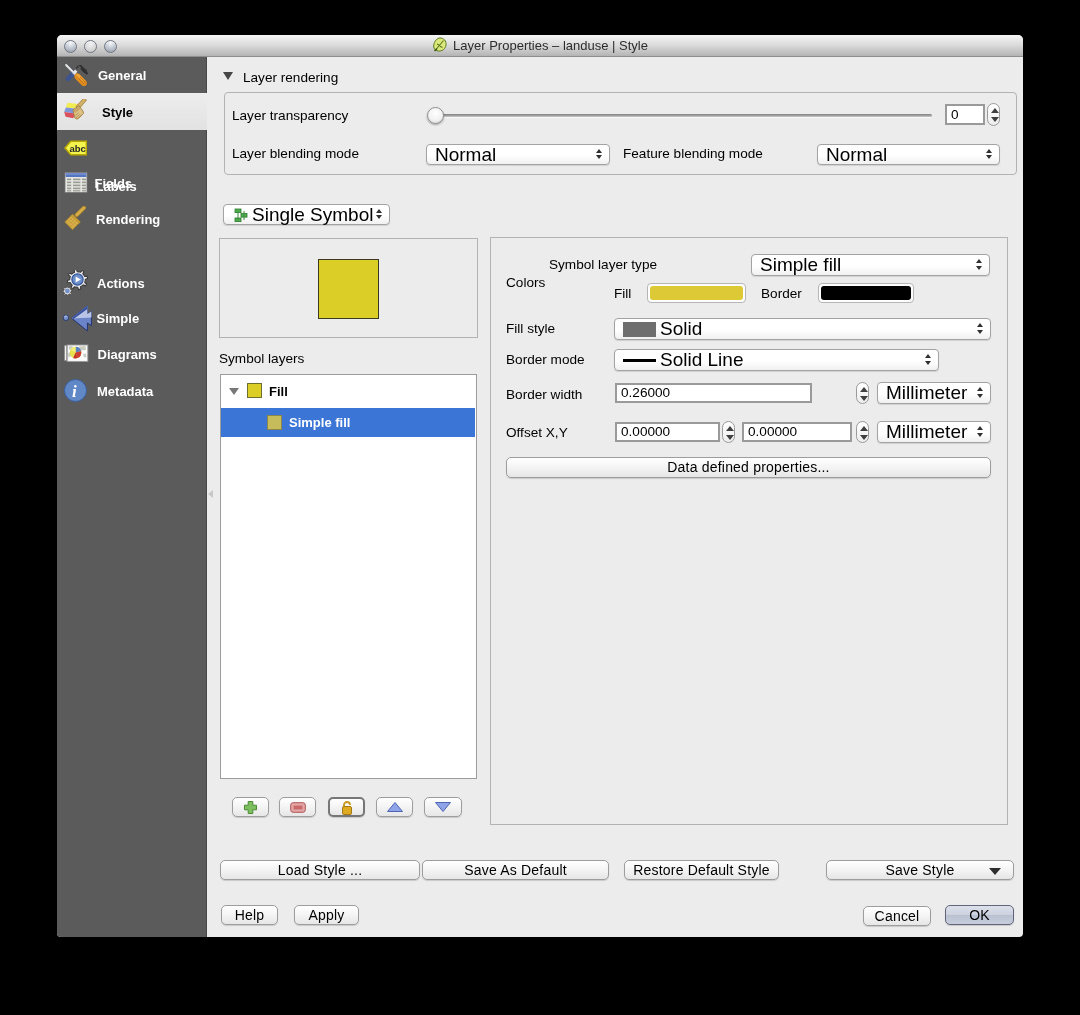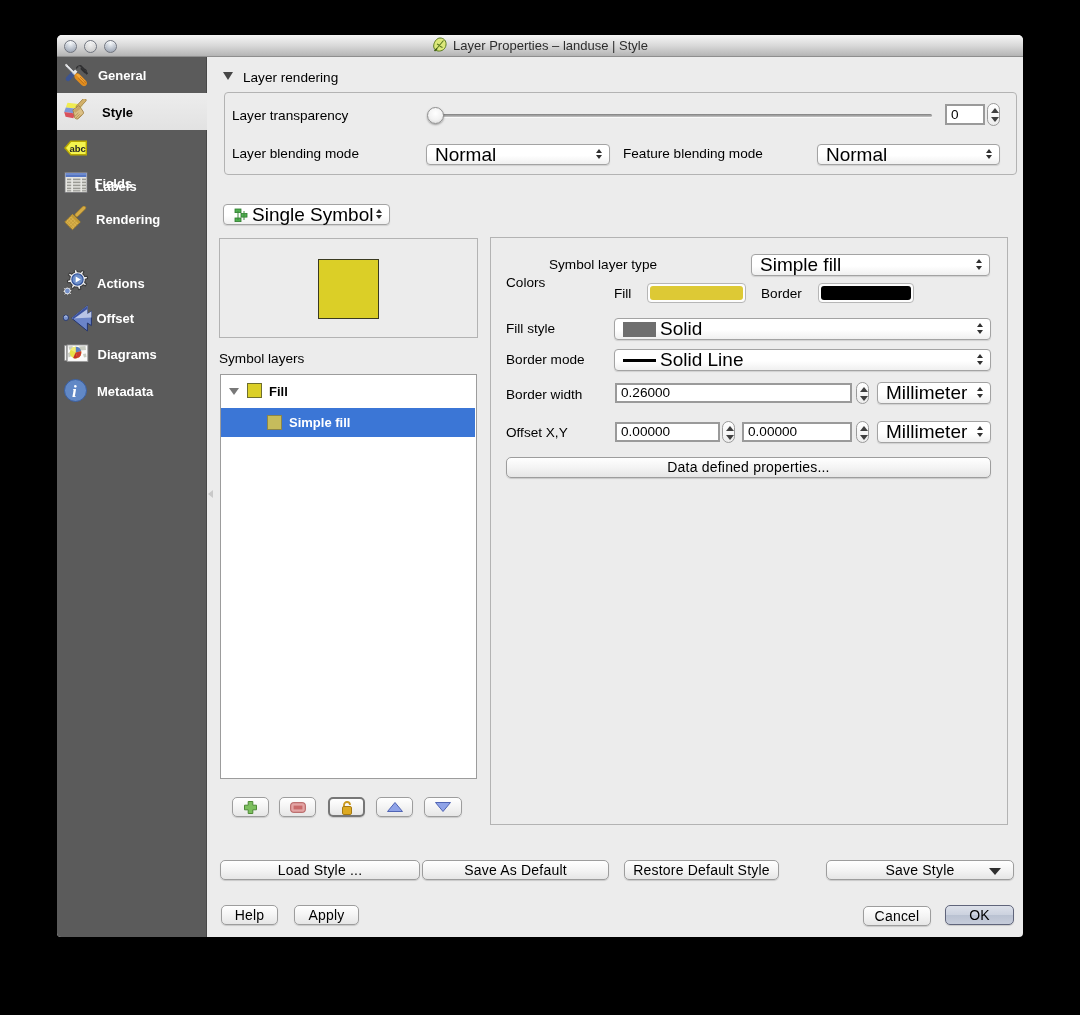--- a/index.html
+++ b/index.html
@@ -159,21 +159,21 @@
   </div>
 
   <div class="srow" style="top:264px; height:38px;">
     <div class="ic" style="width:30px; height:30px;"><svg width="30" height="30" viewBox="0 0 30 30">
       <path d="M8.6 15.2 L24.4 2.8 L24.4 11 L28.4 8.2 L28.4 22.6 L24.4 20 L24.4 28 Z" fill="#6b84c8" stroke="#24356e" stroke-width="1"></path>
       <path d="M8.6 15.2 L24.4 2.8 L24.4 11 L28.4 8.2 L28.4 14.5 L9.5 15.4 Z" fill="#b8c4e6"></path>
       <path d="M8.6 15.2 L24.4 2.8 L24.4 6 L10.5 16 Z" fill="#3a52a0"></path>
       <circle cx="2.9" cy="14.8" r="2.7" fill="#7a93cc" stroke="#24356e" stroke-width="0.9"></circle>
       <path d="M1.4 13.8 A2 2 0 0 1 4.2 13.4" stroke="#cdd8ee" stroke-width="0.9" fill="none"></path>
     </svg></div>
-    <span class="tx" style="left:39.5px;">Offset</span>
+    <span class="tx" style="left:39.5px;">Simple</span>
   </div>
 
   <div class="srow" style="top:302px; height:34px;">
     <div class="ic"><svg width="26" height="26" viewBox="0 0 26 26">
       <rect x="1.6" y="4.5" width="2" height="15" fill="#f2f2f2" stroke="#8a8a8a" stroke-width="0.5"></rect>
       <rect x="4.2" y="4" width="20.6" height="16.4" fill="#fbfbfb" stroke="#9c9c9c" stroke-width="0.9"></rect>
       <g fill="#c9ccc2">
         <path d="M5.5 5.5 L9.5 5 L10 8 L6.5 9 Z"></path>
             <path d="M16 5.5 L22.5 5 L23 9 L17.5 9.5 Z"></path>
         <path d="M5 12 L8 11 L9 15 L5.5 16.5 Z"></path>
@@ -316,29 +316,29 @@
   </div>
   <div class="lbl" style="left:449px; top:286px;">Fill style</div>
   <div class="combo" style="left:557px; top:283px; width:377px; height:22px; padding-left:45px;">Solid
     <div class="abs" style="left:8px; top:2.5px; width:33px; height:15px; background:#6f6f6f;"></div>
     <div class="arr">
         <div class="u"></div>
         <div class="d"></div>
       </div>
   </div>
   <div class="lbl" style="left:449px; top:317px;">Border mode</div>
-  <div class="combo" style="left:557px; top:314px; width:377px; height:22px; padding-left:45px;">Solid Line
+  <div class="combo" style="left:557px; top:314px; width:325px; height:22px; padding-left:45px;">Solid Line
     <div class="abs" style="left:8px; top:9px; width:33px; height:2.5px; background:#000;"></div>
     <div class="arr">
         <div class="u"></div>
         <div class="d"></div>
       </div>
   </div>
   <div class="lbl" style="left:449px; top:352px;">Border width</div>
-  <div class="field" style="left:558px; top:348px; width:237px; height:20px; line-height:16px;">0.26000</div>
+  <div class="field" style="left:558px; top:348px; width:197px; height:20px; line-height:16px;">0.26000</div>
   <div class="spinner" style="left:799px; top:347px; height:22px;">
     <div style="position:absolute; left:2.5px; top:3.5px;" class="tri-up"></div>
     <div style="position:absolute; left:2.5px; top:12.5px;" class="tri-dn"></div>
   </div>
   <div class="combo" style="left:820px; top:347px; width:114px; height:22px;">Millimeter
     <div class="arr">
         <div class="u"></div>
         <div class="d"></div>
       </div>
   </div>

